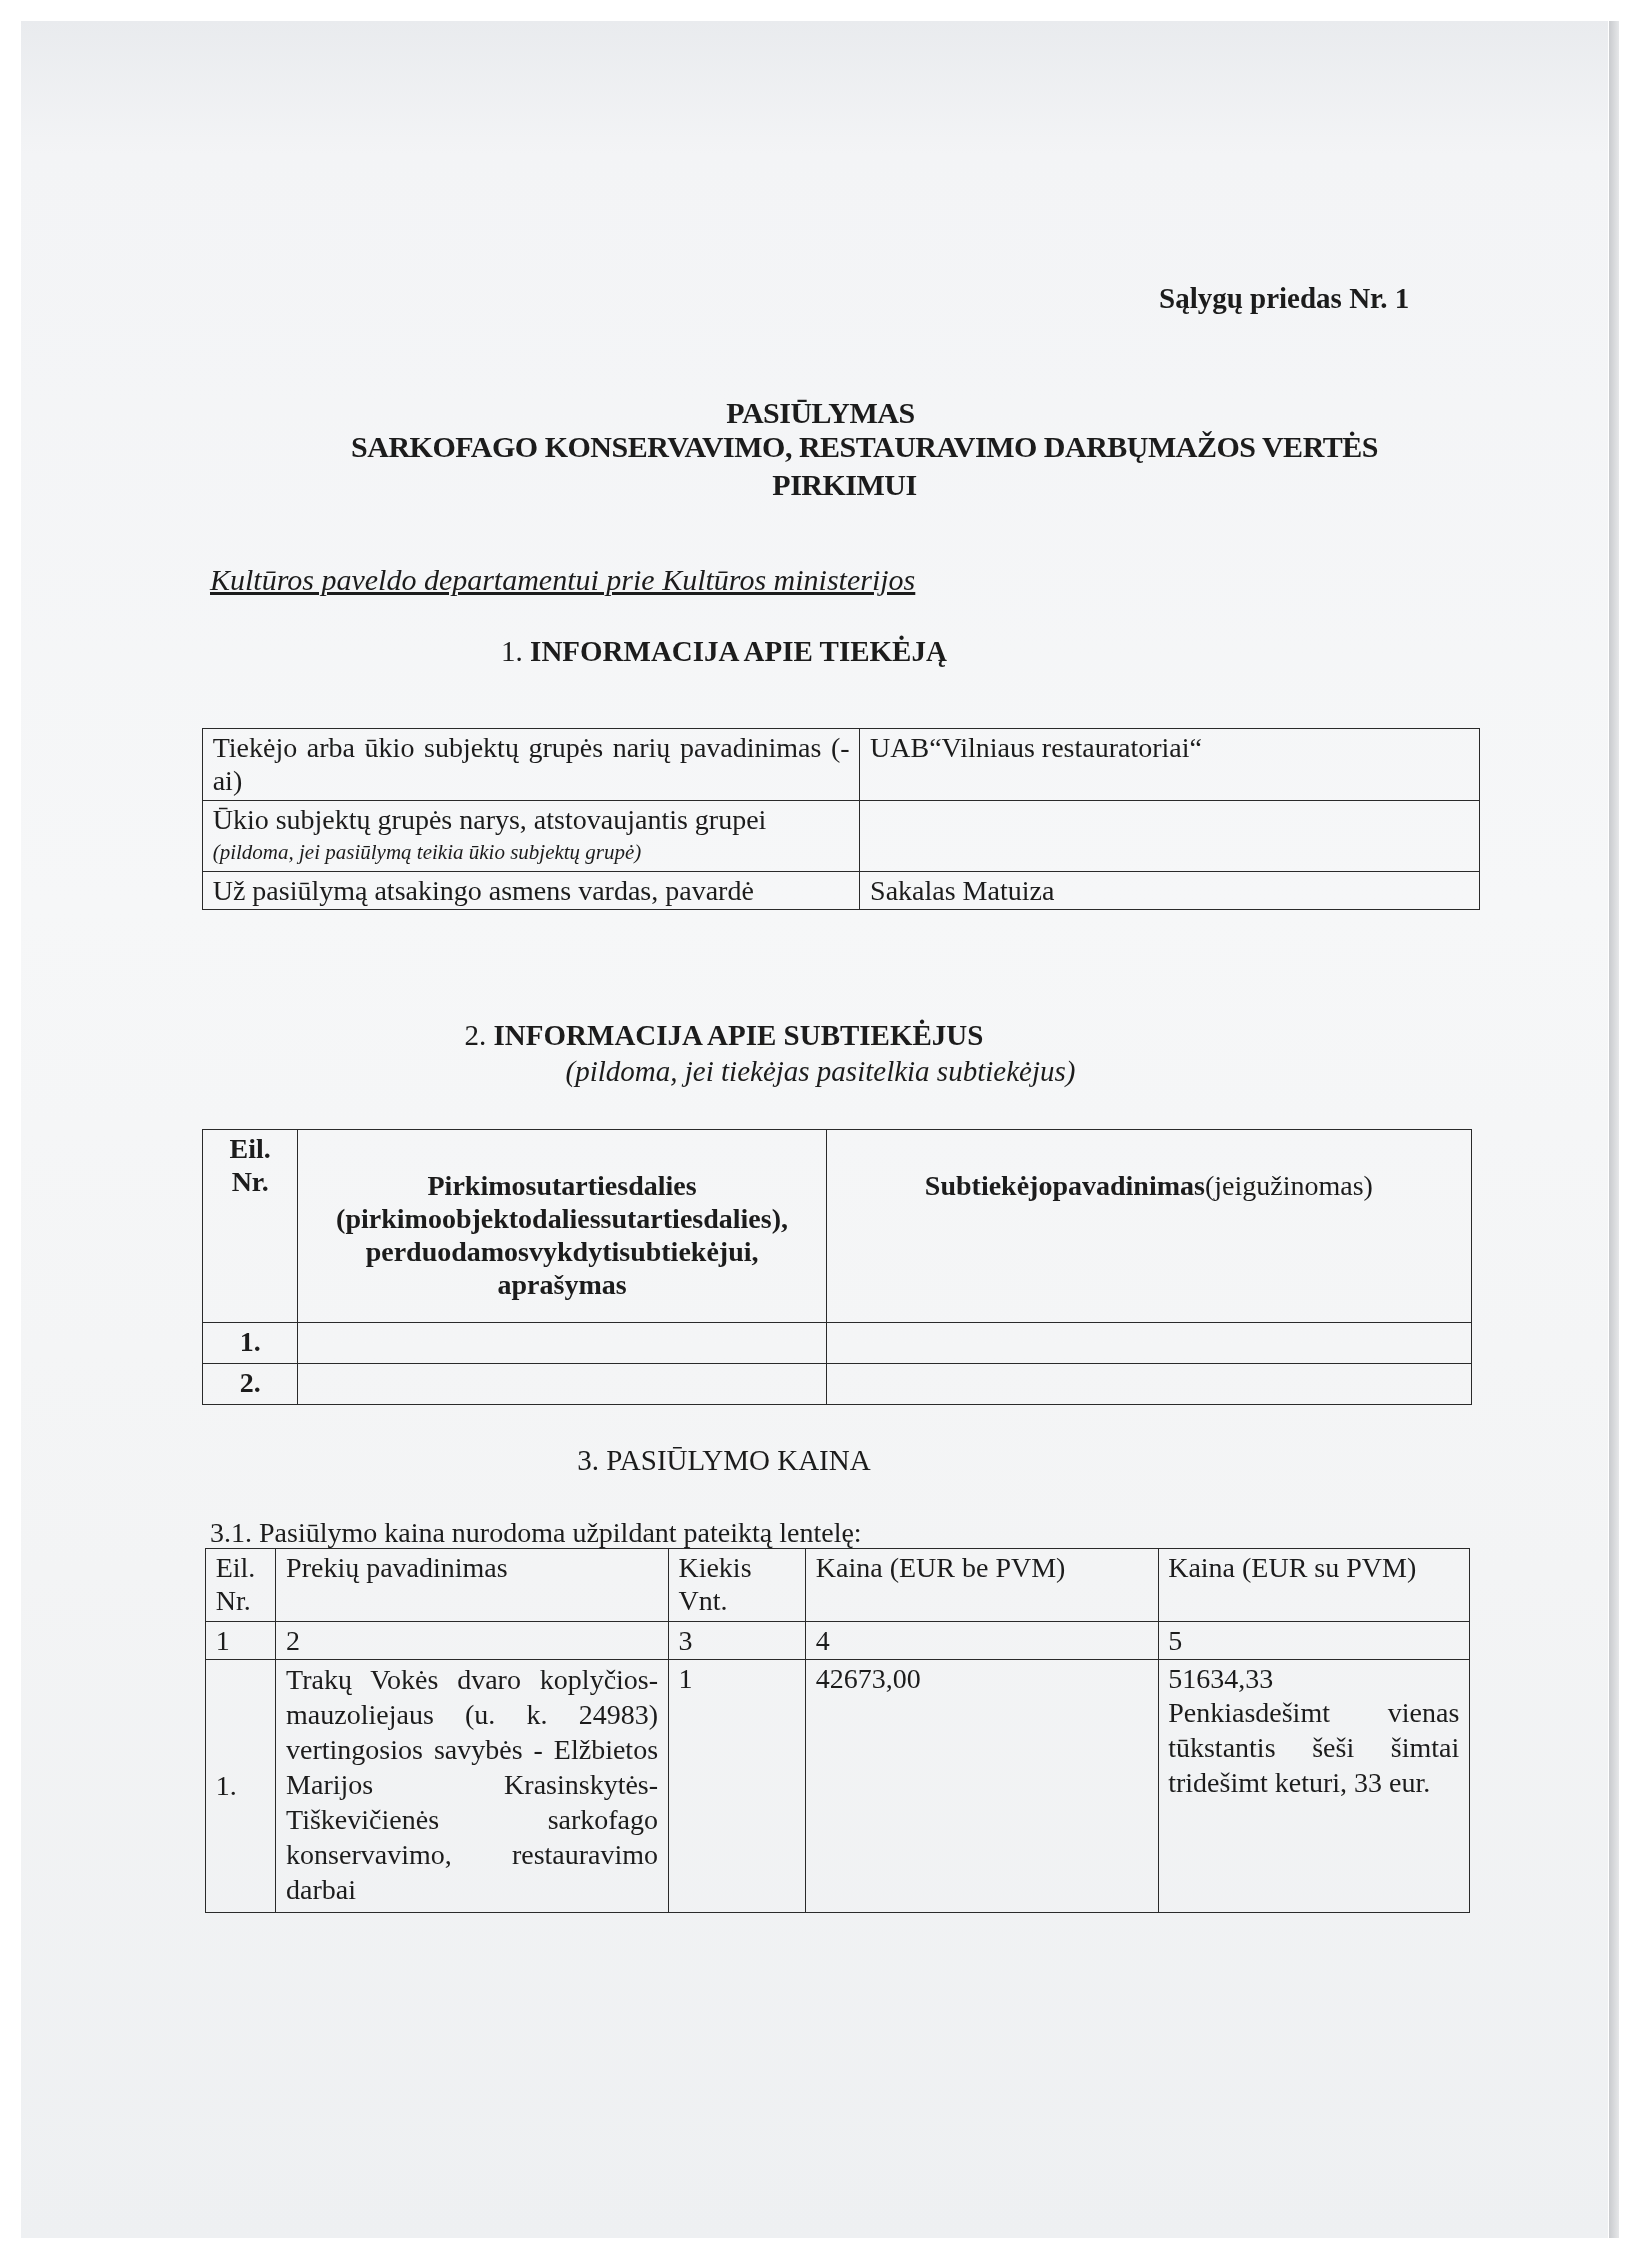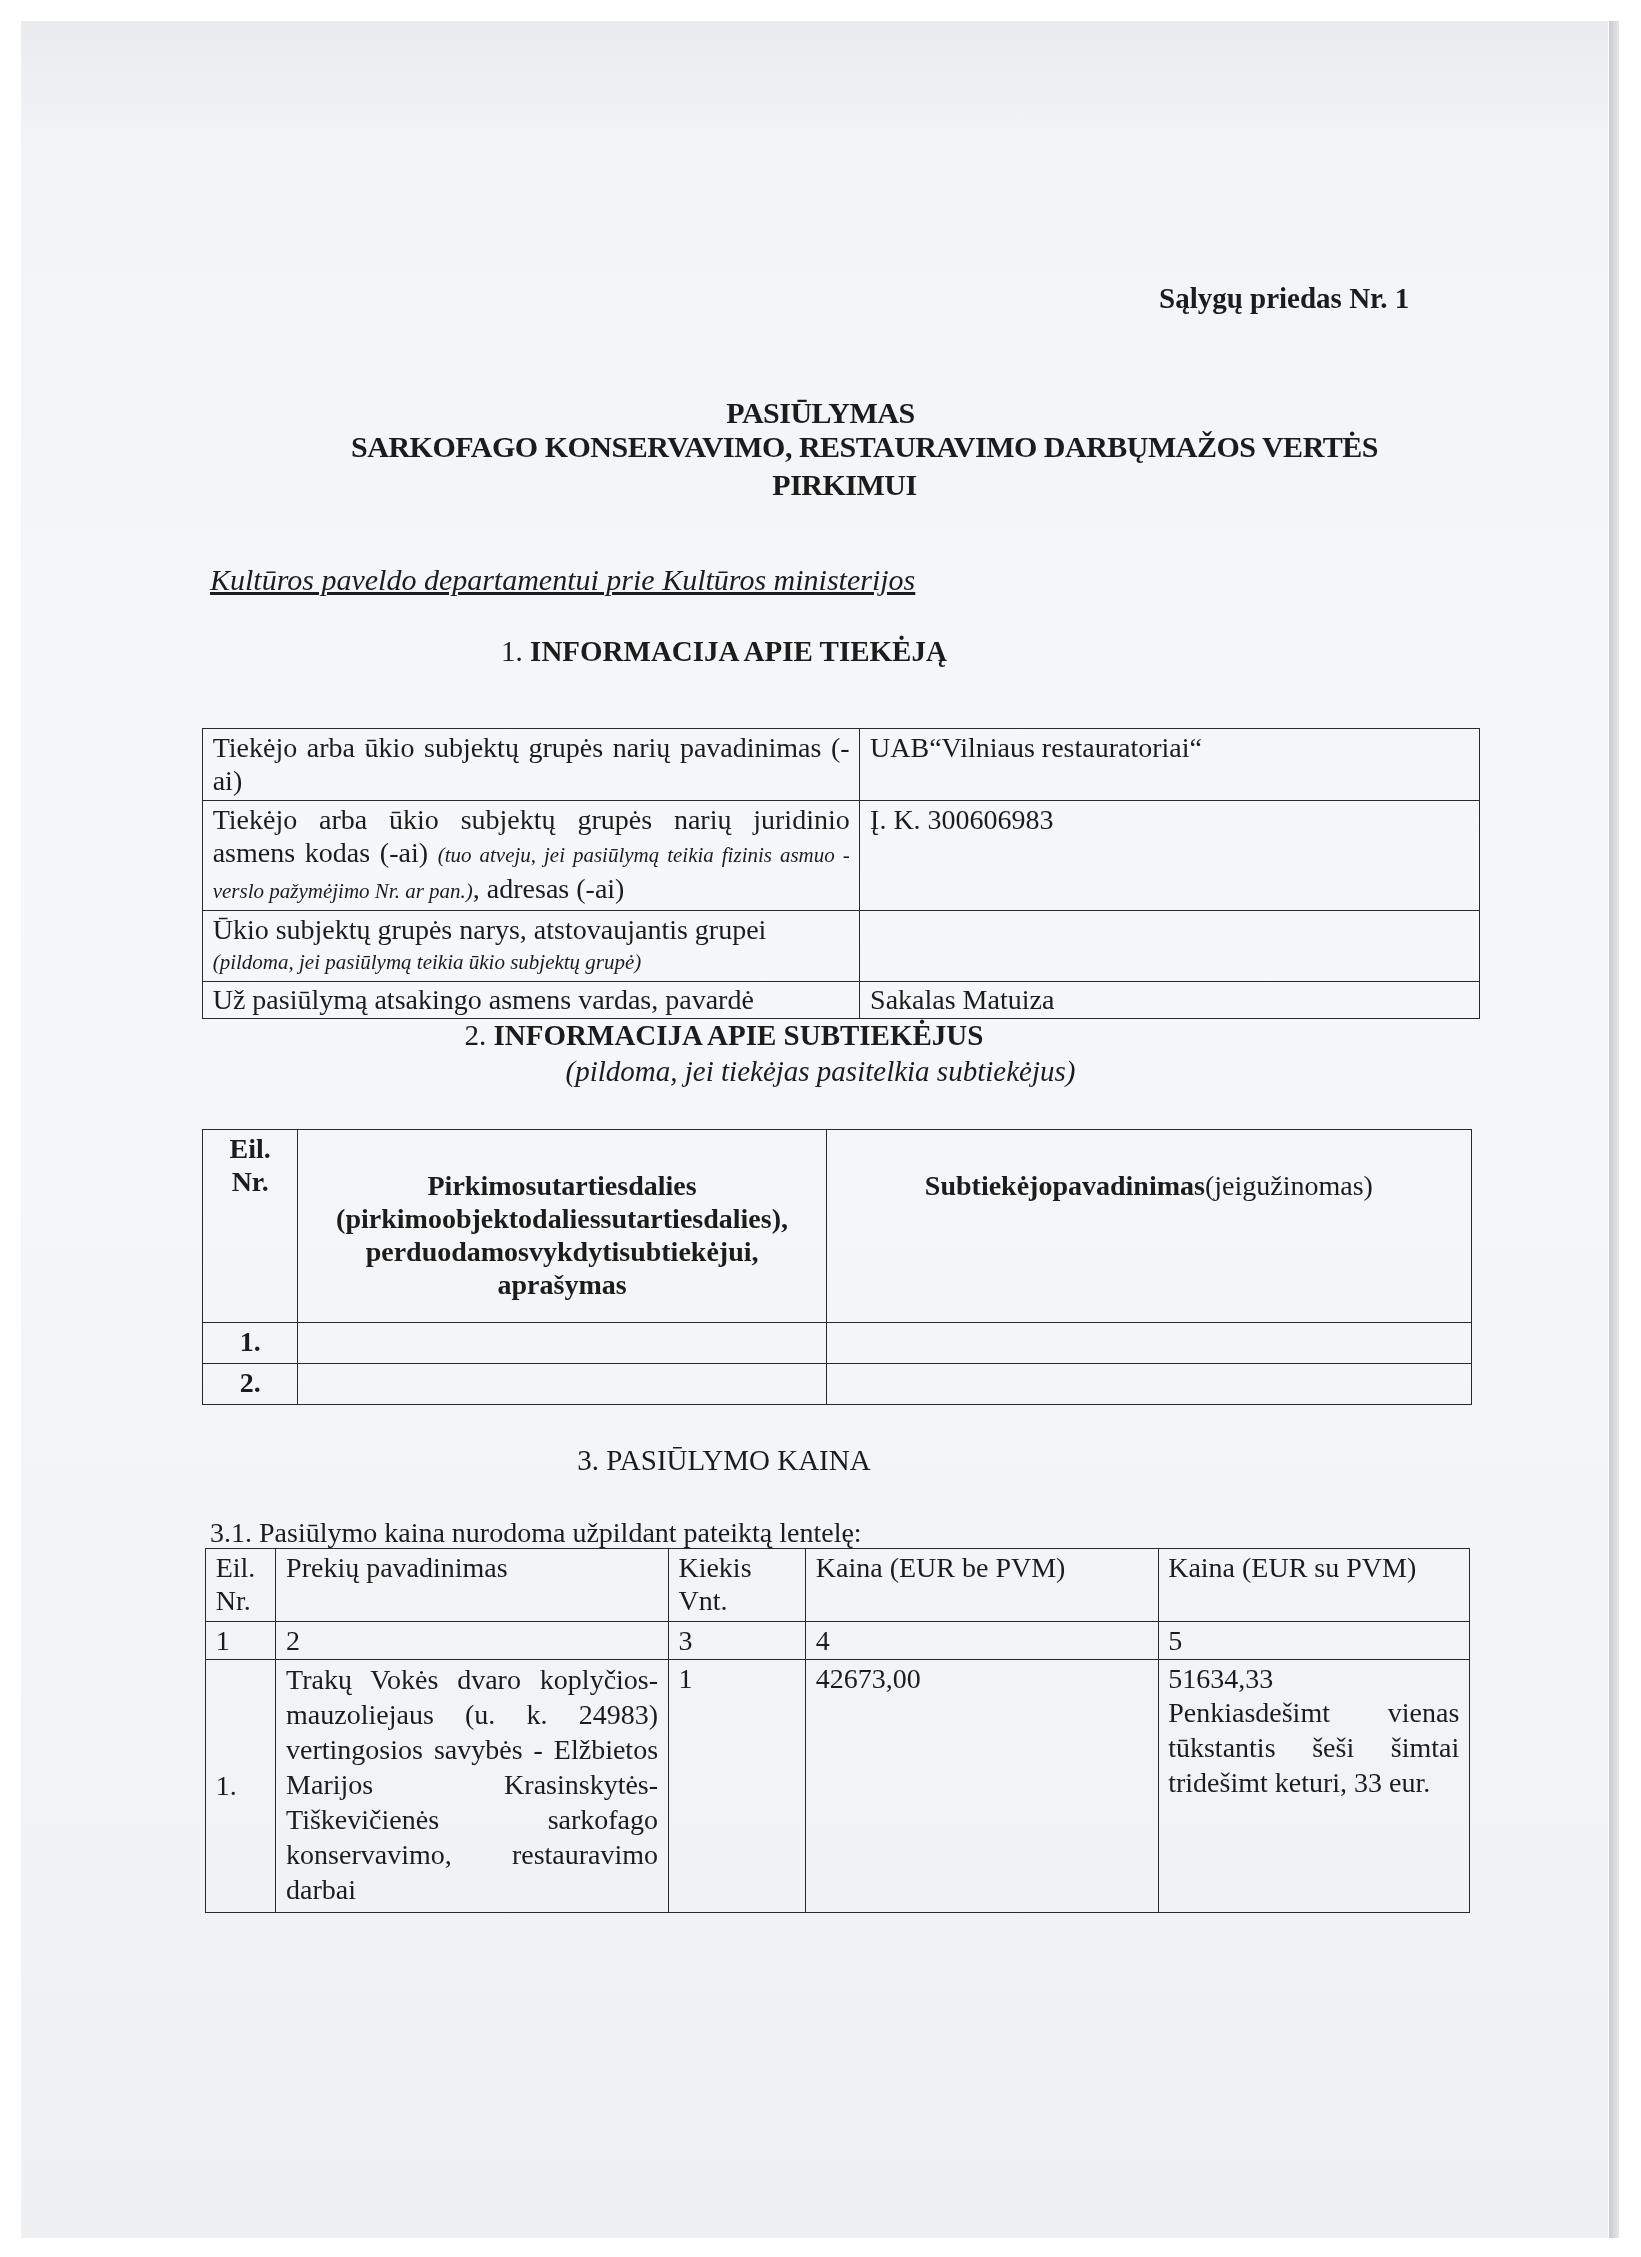--- a/index.html
+++ b/index.html
@@ -46,27 +46,20 @@
   <b>INFORMACIJA APIE TIEKĖJĄ</b>
 </div>
 
 <table id="tbl1">
   <tbody>
       <tr style="height:72px;">
     <td class="l">
           <div class="justify">Tiekėjo arba ūkio subjektų grupės narių pavadinimas (-ai)</div>
         </td>
     <td>UAB“Vilniaus restauratoriai“</td>
-  </tr>
-  <tr style="height:103px;">
-    <td class="l" style="text-align:justify;">
-      <span>Tiekėjo arba ūkio subjektų grupės narių juridinio asmens kodas (-ai)</span>
-      <span class="small-it">(tuo atveju, jei pasiūlymą teikia fizinis asmuo - verslo pažymėjimo Nr. ar pan.)</span><span>, adresas (-ai)</span>
-    </td>
-    <td>Į. K. 300606983</td>
   </tr>
   <tr style="height:68px;">
     <td class="l">
       <div>Ūkio subjektų grupės narys, atstovaujantis grupei</div>
       <div class="small-it">(pildoma, jei pasiūlymą teikia ūkio subjektų grupė)</div>
     </td>
     <td></td>
   </tr>
   <tr style="height:37px;">
     <td class="l">Už pasiūlymą atsakingo asmens vardas, pavardė</td>

